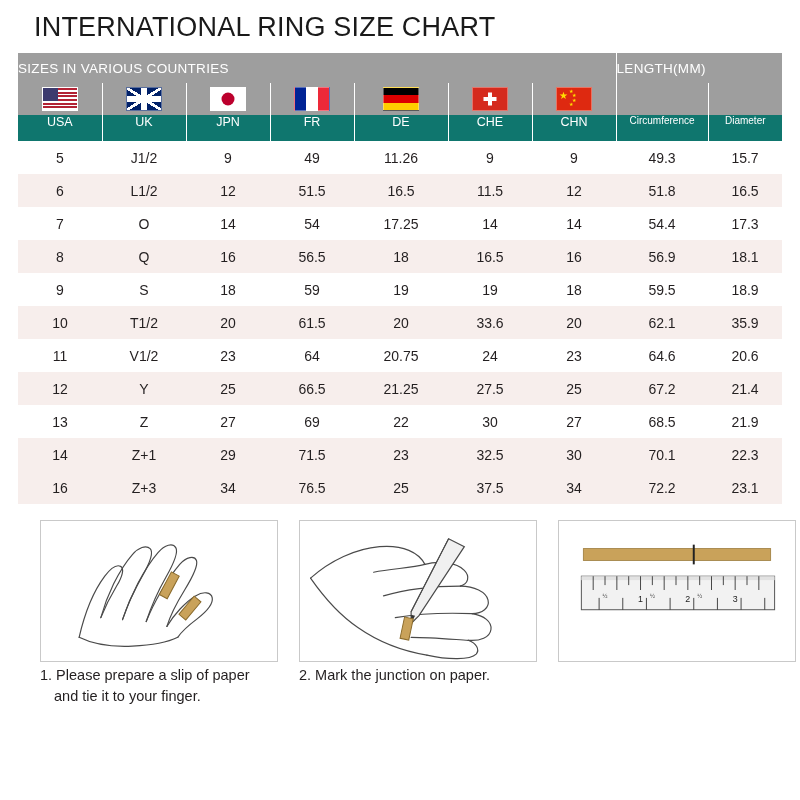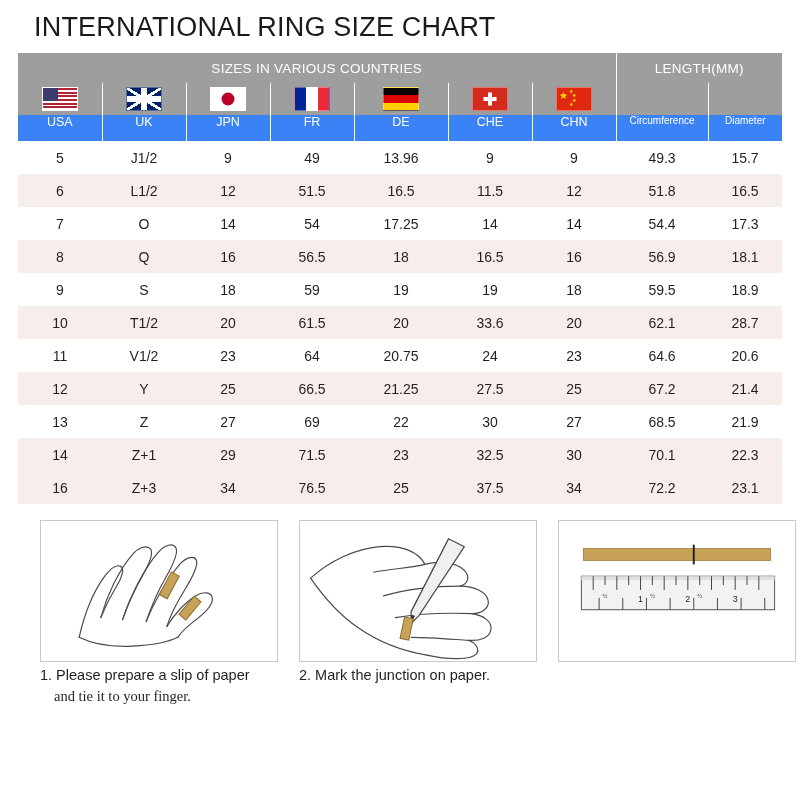--- a/index.html
+++ b/index.html
@@ -36,37 +36,37 @@
     table-layout: fixed;
   }
   table.sizechart td, table.sizechart th {
     padding: 0;
     margin: 0;
   }
   .grouphead {
     background: #9e9e9e;
     color: #ffffff;
     font-size: 13.5px;
-    text-align: center;
+    text-align: left;
     height: 30px;
     font-weight: normal;
     letter-spacing: 0.3px;
     border-right: 1px solid #ffffff;
   }
   .grouphead.last { border-right: none; }
 
   .flagcell {
     background: #9e9e9e;
     height: 32px;
     text-align: center;
     vertical-align: middle;
     border-right: 1px solid #ffffff;
   }
   .labelcell {
-    background: #3b82f6;
+    background: #0f766e;
     color: #ffffff;
     font-size: 12.5px;
     text-align: center;
     height: 26px;
     vertical-align: top;
     border-right: 1px solid #ffffff;
     padding-bottom: 6px;
   }
   .labelcell.small { font-size: 10px; }
   .labelcell.last, .flagcell.last { border-right: none; }
@@ -198,21 +198,21 @@
     box-sizing: border-box;
     position: relative;
     overflow: hidden;
   }
   .step-caption {
     margin-top: 3px;
     font-size: 14.5px;
     line-height: 1.45;
     color: #231f20;
   }
-  .step-caption .l2 { display: block; padding-left: 14px; font-family: Liberation Serif, serif; }
+  .step-caption .l2 { display: block; padding-left: 14px; }
   .step3 .step-caption .l2 { padding-left: 16px; }
 </style>
 </head>
 <body>
 
 <div class="page">
 
   <div class="title">INTERNATIONAL RING SIZE CHART</div>
 
   <table class="sizechart">
@@ -278,21 +278,21 @@
         <td class="labelcell small">Circumference</td>
         <td class="labelcell small last">Diameter</td>
       </tr>
     </thead>
     <tbody>
         <tr class="datarow odd">
           <td>5</td>
           <td>J1/2</td>
           <td>9</td>
           <td>49</td>
-          <td>13.96</td>
+          <td>11.26</td>
           <td>9</td>
           <td>9</td>
           <td>49.3</td>
           <td>15.7</td>
         </tr>
         <tr class="datarow even">
           <td>6</td>
           <td>L1/2</td>
           <td>12</td>
           <td>51.5</td>
@@ -337,21 +337,21 @@
         </tr>
         <tr class="datarow even">
           <td>10</td>
           <td>T1/2</td>
           <td>20</td>
           <td>61.5</td>
           <td>20</td>
           <td>33.6</td>
           <td>20</td>
           <td>62.1</td>
-          <td>28.7</td>
+          <td>35.9</td>
         </tr>
         <tr class="datarow odd">
           <td>11</td>
           <td>V1/2</td>
           <td>23</td>
           <td>64</td>
           <td>20.75</td>
           <td>24</td>
           <td>23</td>
           <td>64.6</td>

